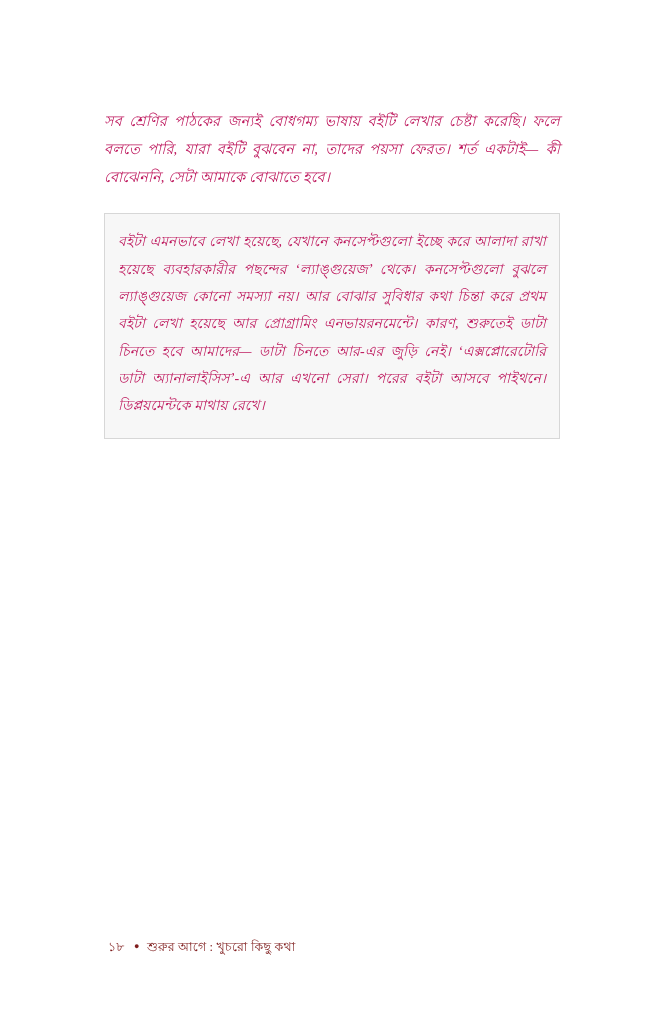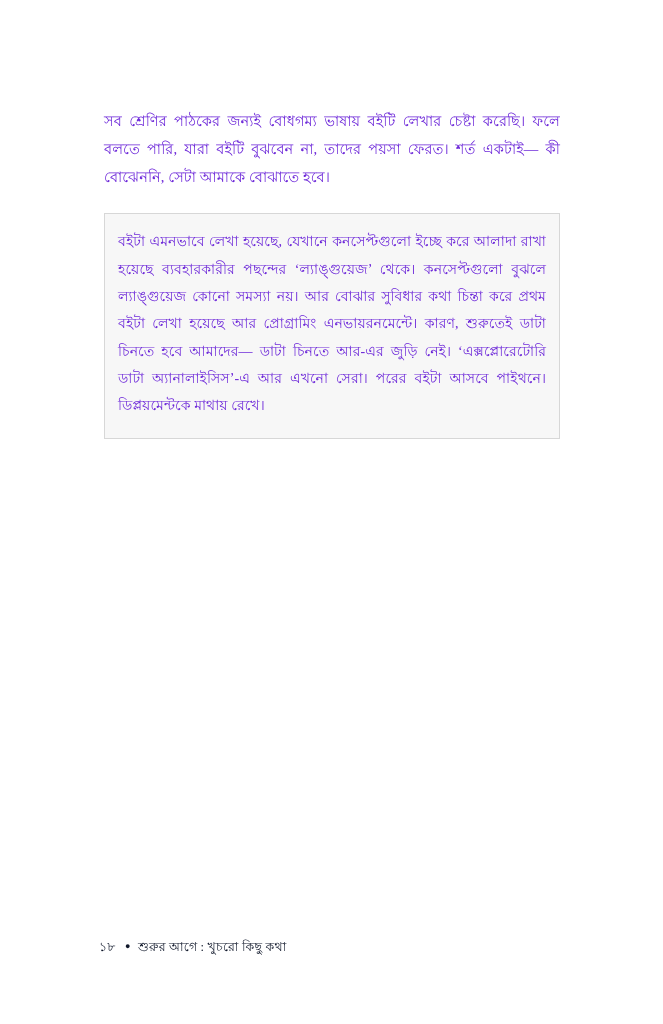--- a/index.html
+++ b/index.html
@@ -28,43 +28,44 @@
     left: 104px;
     top: 108px;
     width: 456px;
   }
   .para {
     font-size: 14.5px;
     line-height: 1.92;
     text-align: justify;
     text-justify: inter-word;
     margin: 0 0 0 0;
-    color: #6d28d9;
+    color: #be185d;
     letter-spacing: 0.1px;
+    font-style: italic;
   }
   .callout {
     margin-top: 22px;
     margin-bottom: 20px;
     border: 1px solid #d7d7d7;
     background: #f7f7f7;
     padding: 14px 13px 18px 13px;
     box-sizing: border-box;
   }
   .callout .para {
     font-size: 14px;
     line-height: 1.95;
     text-align: justify;
   }
   .footer {
     position: absolute;
-    left: 99px;
+    left: 108px;
     bottom: 66px;
     width: 456px;
     font-size: 12.5px;
-    color: #0f172a;
+    color: #7f1d1d;
     letter-spacing: 0.2px;
   }
   .footer .pagenum {
     display: inline;
   }
   .footer .bullet {
     display: inline-block;
     margin: 0 4px 0 6px;
     font-size: 9px;
     vertical-align: 2px;

